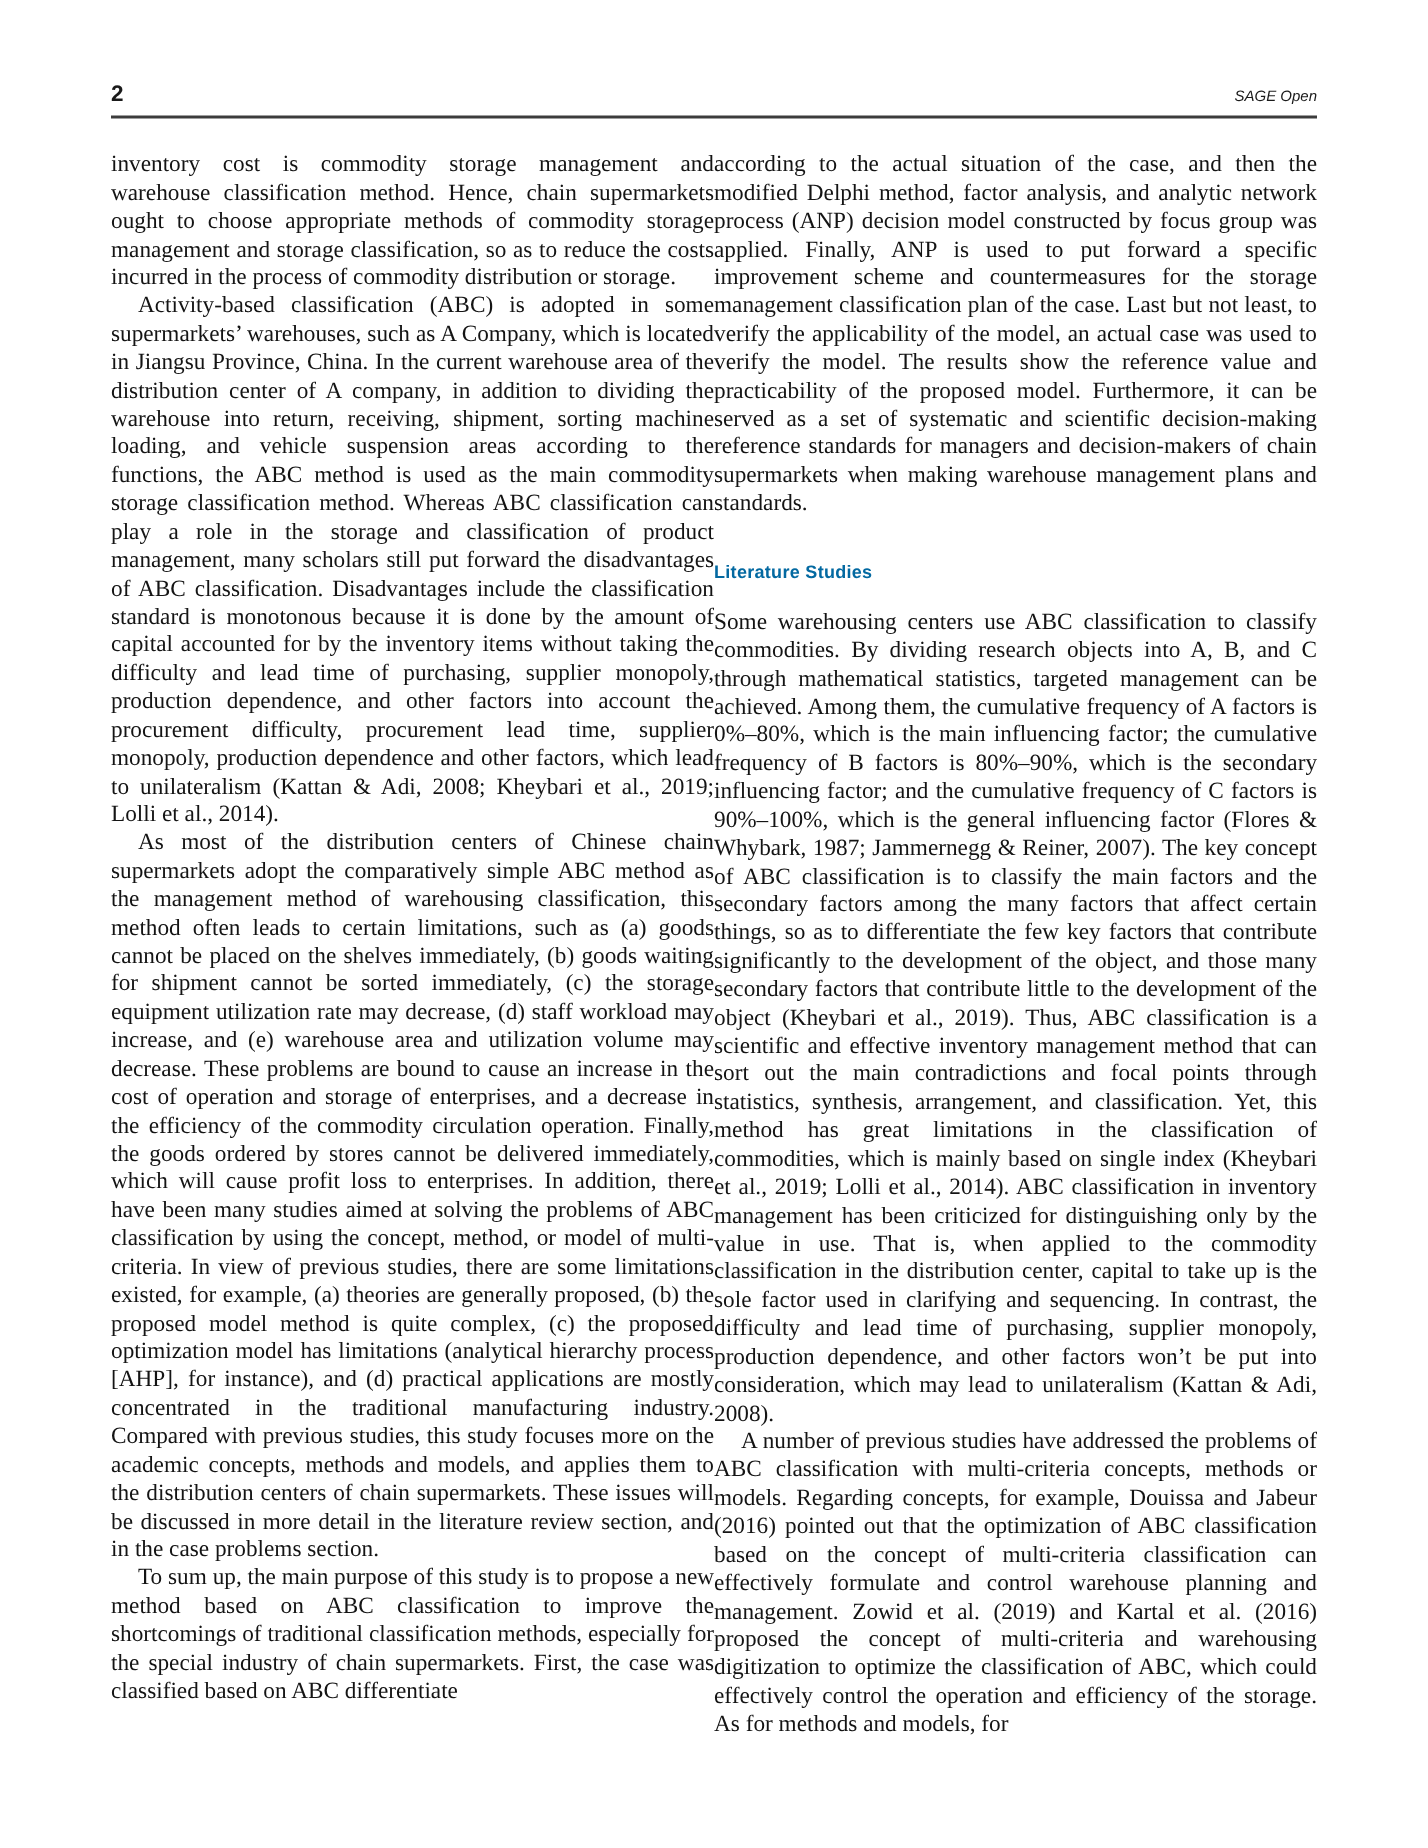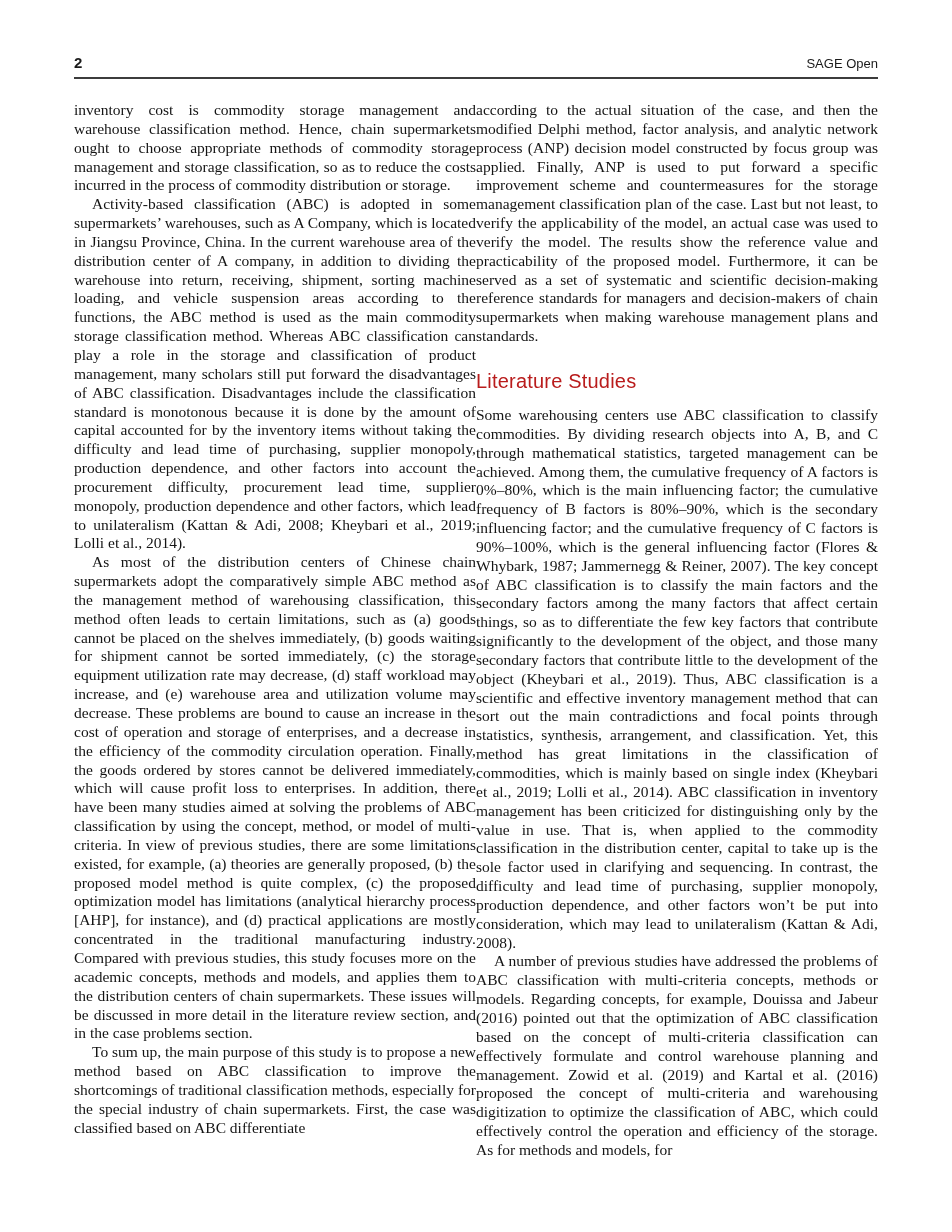--- a/index.html
+++ b/index.html
@@ -25,21 +25,22 @@
     justify-content: space-between;
     align-items: baseline;
     font-family: "Liberation Sans", sans-serif;
   }
   .page-number {
     font-size: 15px;
     font-weight: 600;
     color: #1a1a1a;
   }
   .journal-name {
-    font-size: 13px;
+    font-size: 10px;
+    font-style: italic;
     font-weight: 500;
     color: #1a1a1a;
   }
   .header-rule {
     height: 0;
     border-bottom: 2px solid #3c3c3c;
     margin-top: 6px;
   }
   .columns {
     display: flex;
@@ -57,26 +58,26 @@
     text-align: justify;
     color: #141414;
     hyphens: auto;
     -webkit-hyphens: auto;
   }
   p.para.indent {
     text-indent: 18px;
   }
   h2.section-heading {
     font-family: "Liberation Sans", sans-serif;
-    font-weight: 400;
-    font-size: 20px;
+    font-weight: 700;
+    font-size: 12px;
     line-height: 24px;
     letter-spacing: 0.2px;
     margin: 23px 0 13px 0;
-    color: #b91c1c;
+    color: #0369a1;
   }
 </style>
 </head>
 <body>
 
 <div class="page">
 
   <header class="page-header">
     <span class="page-number">2</span>
     <span class="journal-name">SAGE Open</span>

